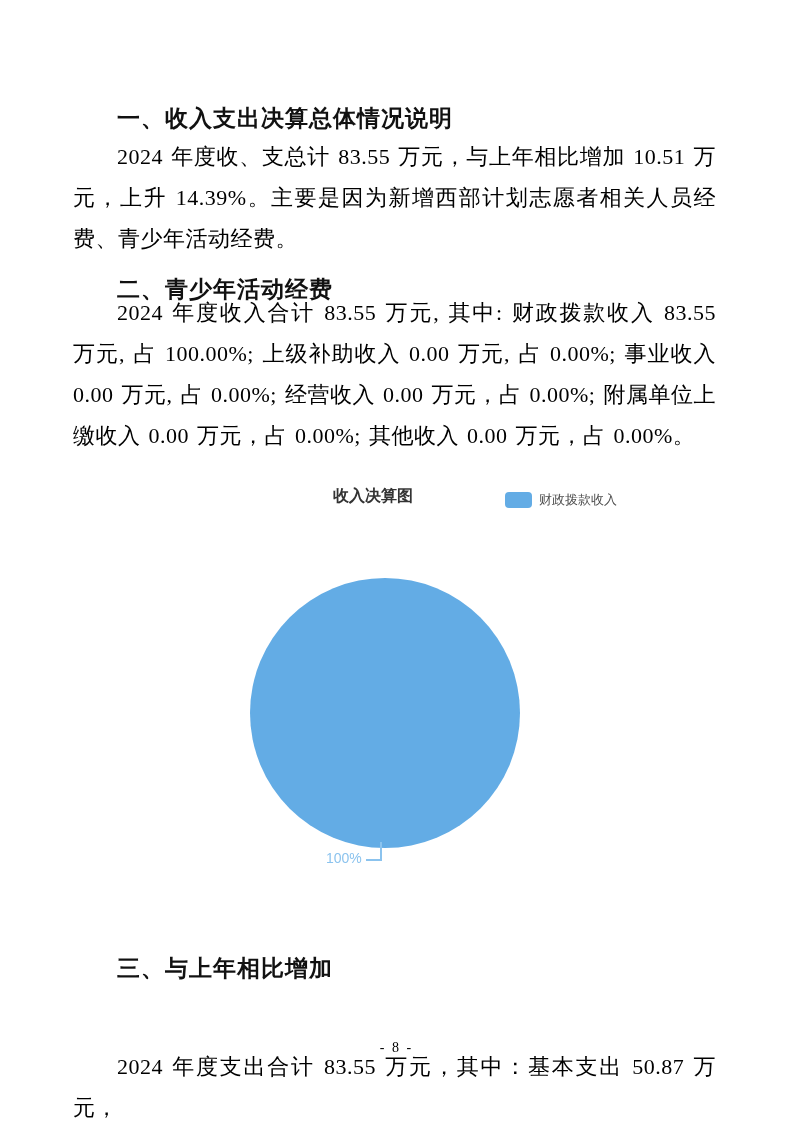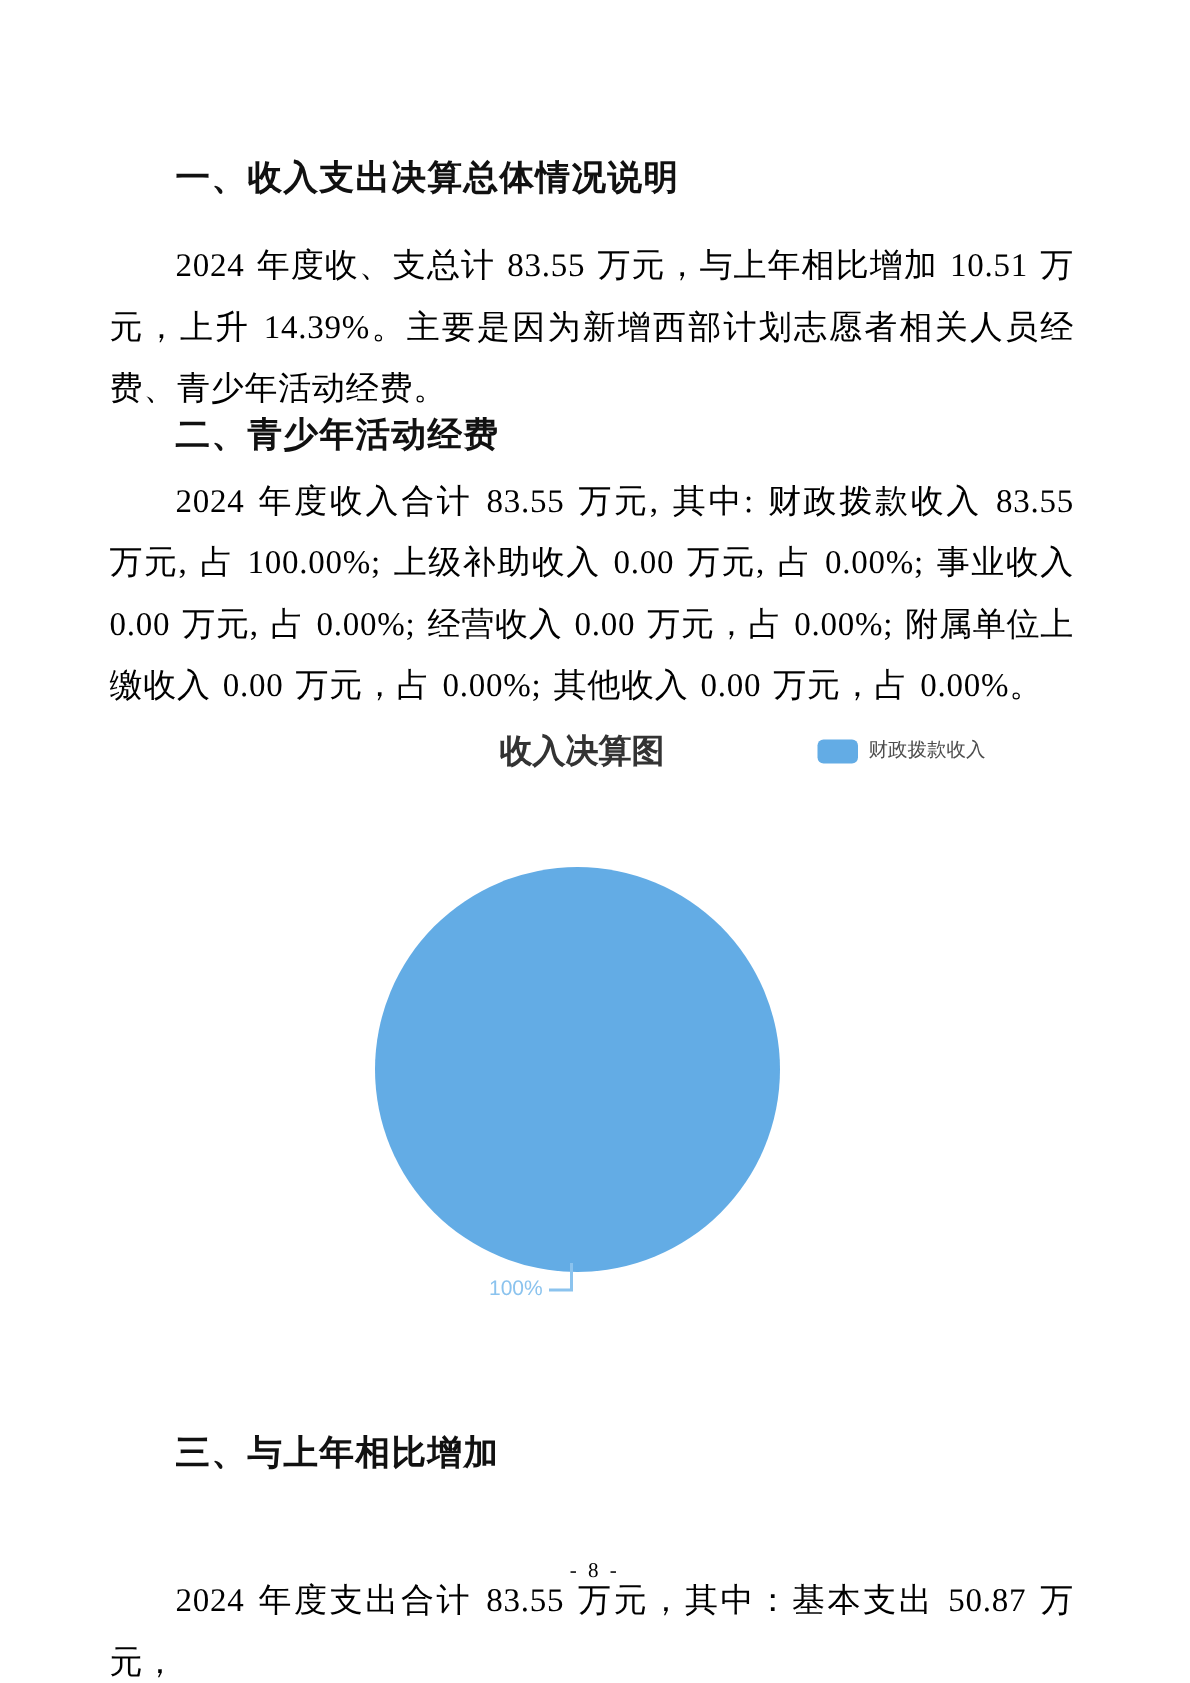--- a/index.html
+++ b/index.html
@@ -26,28 +26,28 @@
     width:643px;
     font-size:22px;
     line-height:41px;
     text-align:justify;
     text-indent:44px;
     letter-spacing:0.5px;
     word-spacing:2px;
   }
   .chart-title{
     left:333px;top:486px;
-    font-size:22px;
+    font-size:16px;
     font-weight:bold;
     font-family:Liberation Mono, monospace;
     white-space:nowrap;
   }
   .legend{
     left:505px;top:491px;
-    display:flex;align-items:flex-end;gap:7px;margin-left:40px;
+    display:flex;align-items:center;gap:7px;
   }
   .legend-swatch{
     width:27px;height:16px;
     border-radius:4px;
   }
   .legend-label{
     font-size:13px;
     font-family:"Liberation Sans","DejaVu Sans",sans-serif;
     white-space:nowrap;
   }
@@ -76,24 +76,24 @@
     width:793px;
     text-align:center;
     font-size:14px;
     letter-spacing:2px;
   }
 </style>
 </head>
 <body>
 
 <div class="abs heading" style="top:103px">一、收入支出决算总体情况说明</div>
-<div class="abs para" style="top:156px">2024 年度收、支总计 83.55 万元，与上年相比增加 10.51 万元，上升 14.39%。主要是因为新增西部计划志愿者相关人员经费、青少年活动经费。</div>
+<div class="abs para" style="top:136px">2024 年度收、支总计 83.55 万元，与上年相比增加 10.51 万元，上升 14.39%。主要是因为新增西部计划志愿者相关人员经费、青少年活动经费。</div>
 
 <div class="abs heading" style="top:274px">二、青少年活动经费</div>
-<div class="abs para" style="top:313px">2024 年度收入合计 83.55 万元, 其中: 财政拨款收入 83.55 万元, 占 100.00%; 上级补助收入 0.00 万元, 占 0.00%; 事业收入 0.00 万元, 占 0.00%; 经营收入 0.00 万元，占 0.00%; 附属单位上缴收入 0.00 万元，占 0.00%; 其他收入 0.00 万元，占 0.00%。</div>
+<div class="abs para" style="top:292px">2024 年度收入合计 83.55 万元, 其中: 财政拨款收入 83.55 万元, 占 100.00%; 上级补助收入 0.00 万元, 占 0.00%; 事业收入 0.00 万元, 占 0.00%; 经营收入 0.00 万元，占 0.00%; 附属单位上缴收入 0.00 万元，占 0.00%; 其他收入 0.00 万元，占 0.00%。</div>
 
 <div class="abs chart-title" style="color: rgb(51, 51, 51);">收入决算图</div>
 
 <div class="abs legend">
   <span class="legend-swatch" style="background-color: rgb(99, 172, 229);"></span>
   <span class="legend-label" style="color: rgb(77, 77, 77);">财政拨款收入</span>
 </div>
 
 <div class="abs pie" style="background-color: rgb(99, 172, 229);"></div>
 

